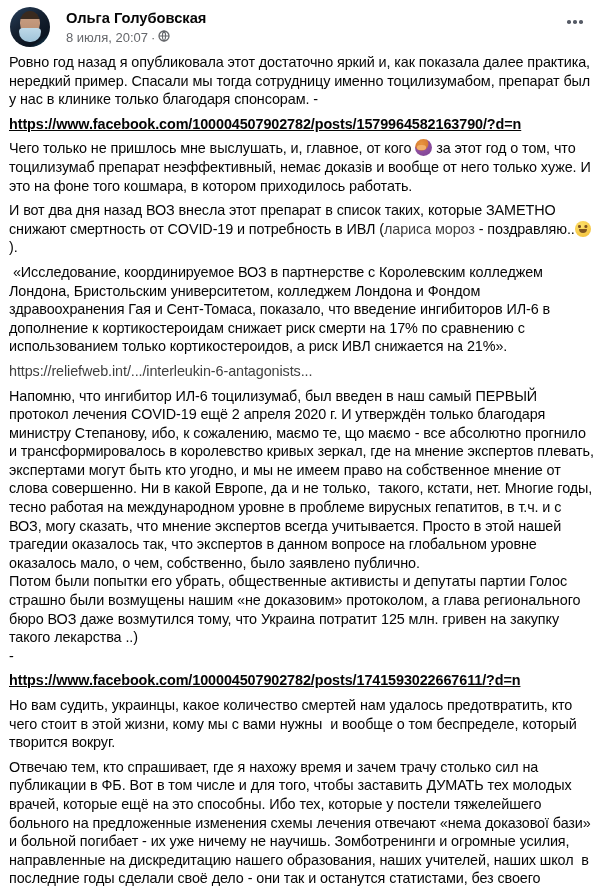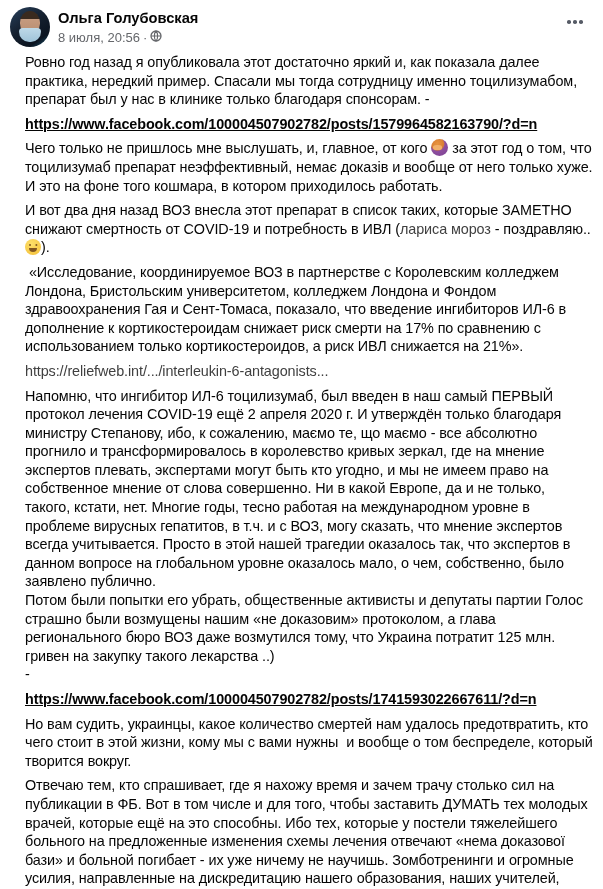--- a/index.html
+++ b/index.html
@@ -41,21 +41,21 @@
     background: linear-gradient(180deg, #3a2a1e 0%, #3a2a1e 36%, #c59a7e 36%, #b78e72 100%);
   }
   .avatar::after {             
     content: "";
     position: absolute;
     left: 9px; top: 21px;
     width: 22px; height: 14px;
     border-radius: 4px 4px 11px 11px;
     background: linear-gradient(180deg, #bed9e8 0%, #9fc3d8 100%);
   }
-  .header-meta { margin-left: 8px; padding-top: 2px; }
+  .header-meta { margin-left: 16px; padding-top: 2px; }
   .author {
     font-size: 14.7px;
     font-weight: bold;
     color: #050505;
     line-height: 19px;
     cursor: pointer;
   }
   .timestamp-row {
     display: flex;
     align-items: center;
@@ -84,21 +84,21 @@
   
   .post-body {
     padding: 6px 9px 10px 9px;
     font-size: 14.4px;
     line-height: 18.6px;
     letter-spacing: -0.1px;
     color: #050505;
     white-space: pre-wrap;
     word-wrap: break-word;
   }
-  .para { margin: 0 0 6px 16px; }
+  .para { margin: 0 0 6px 0; }
   .para:last-child { margin-bottom: 0; }
   .seg-url {
     font-weight: bold;
     color: #050505;
     cursor: pointer;
     text-decoration: underline;
   }
   .seg-link {
     color: #404040;
     cursor: pointer;
@@ -148,21 +148,21 @@
 </head>
 <body>
 
 <div class="post">
 
   <div class="post-header">
     <div class="avatar"></div>
     <div class="header-meta">
       <div class="author">Ольга Голубовская</div>
       <div class="timestamp-row">
-        <span>8 июля, 20:56</span>
+        <span>8 июля, 20:07</span>
         <span>·</span>
         <span class="globe">
           <svg width="12" height="12" viewBox="0 0 12 12">
             <circle cx="6" cy="6" r="5" fill="none" stroke="#65676b" stroke-width="1.3"></circle>
             <path d="M1 6 H11 M6 1 C3.8 3.2 3.8 8.8 6 11 M6 1 C8.2 3.2 8.2 8.8 6 11" fill="none" stroke="#65676b" stroke-width="1.1"></path>
           </svg>
         </span>
       </div>
     </div>
     <div class="more-btn">

